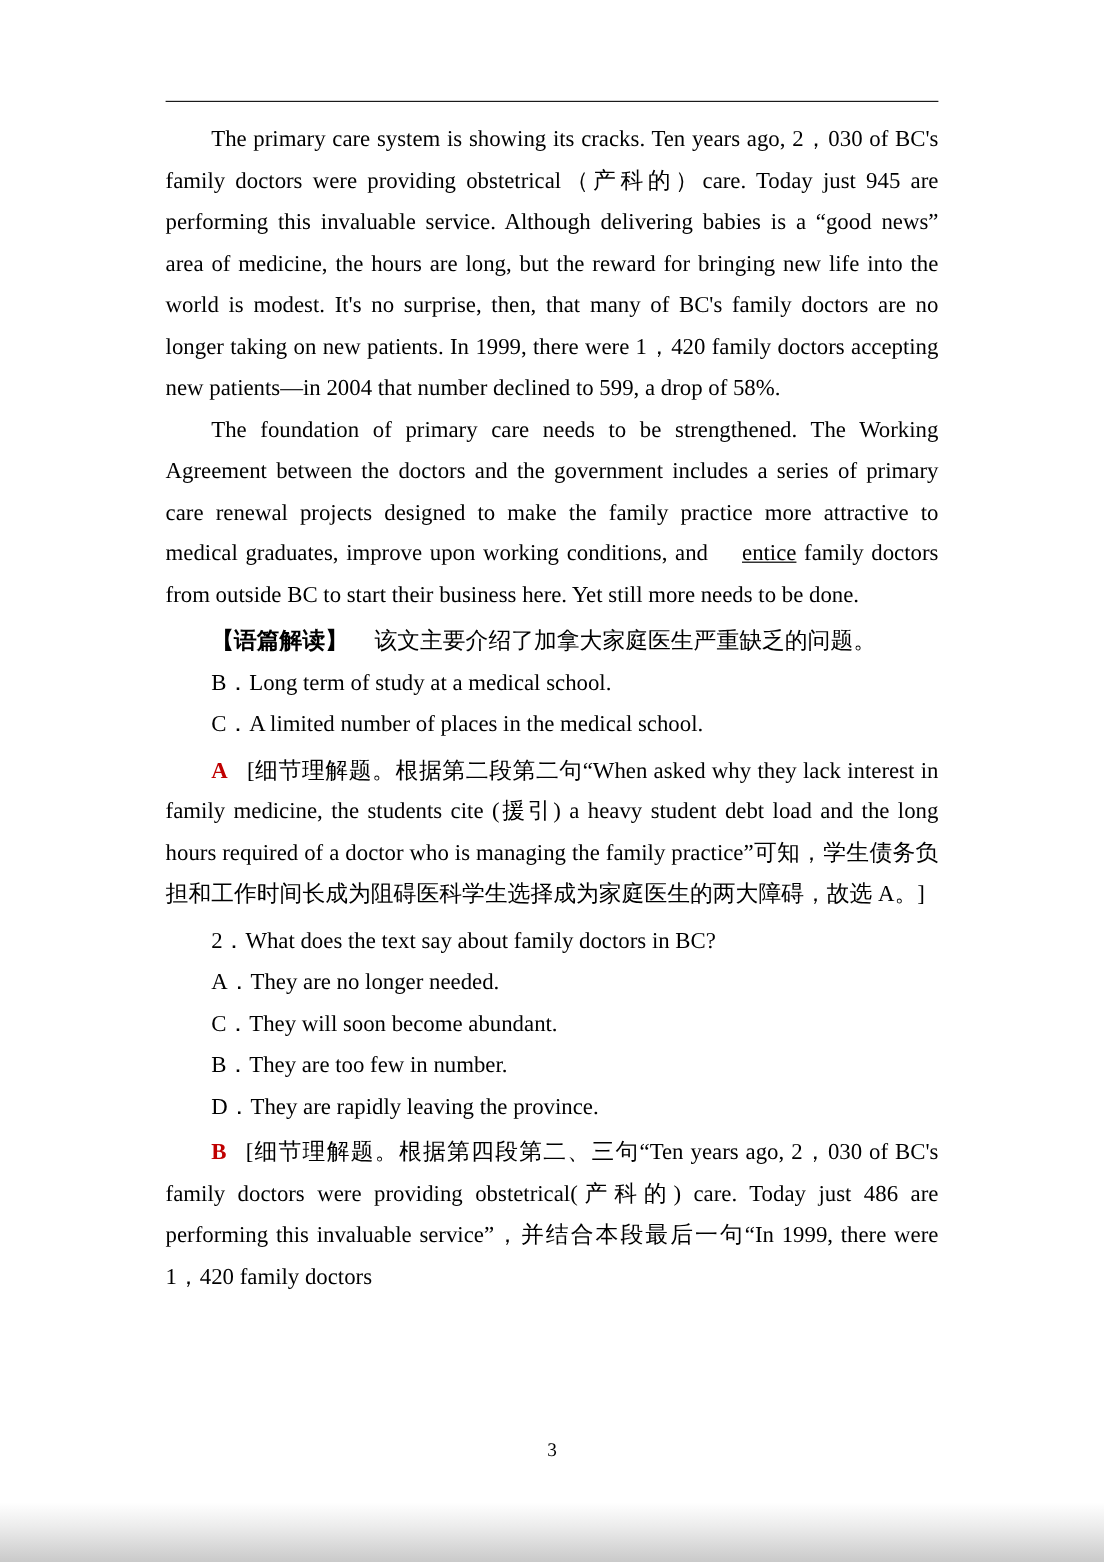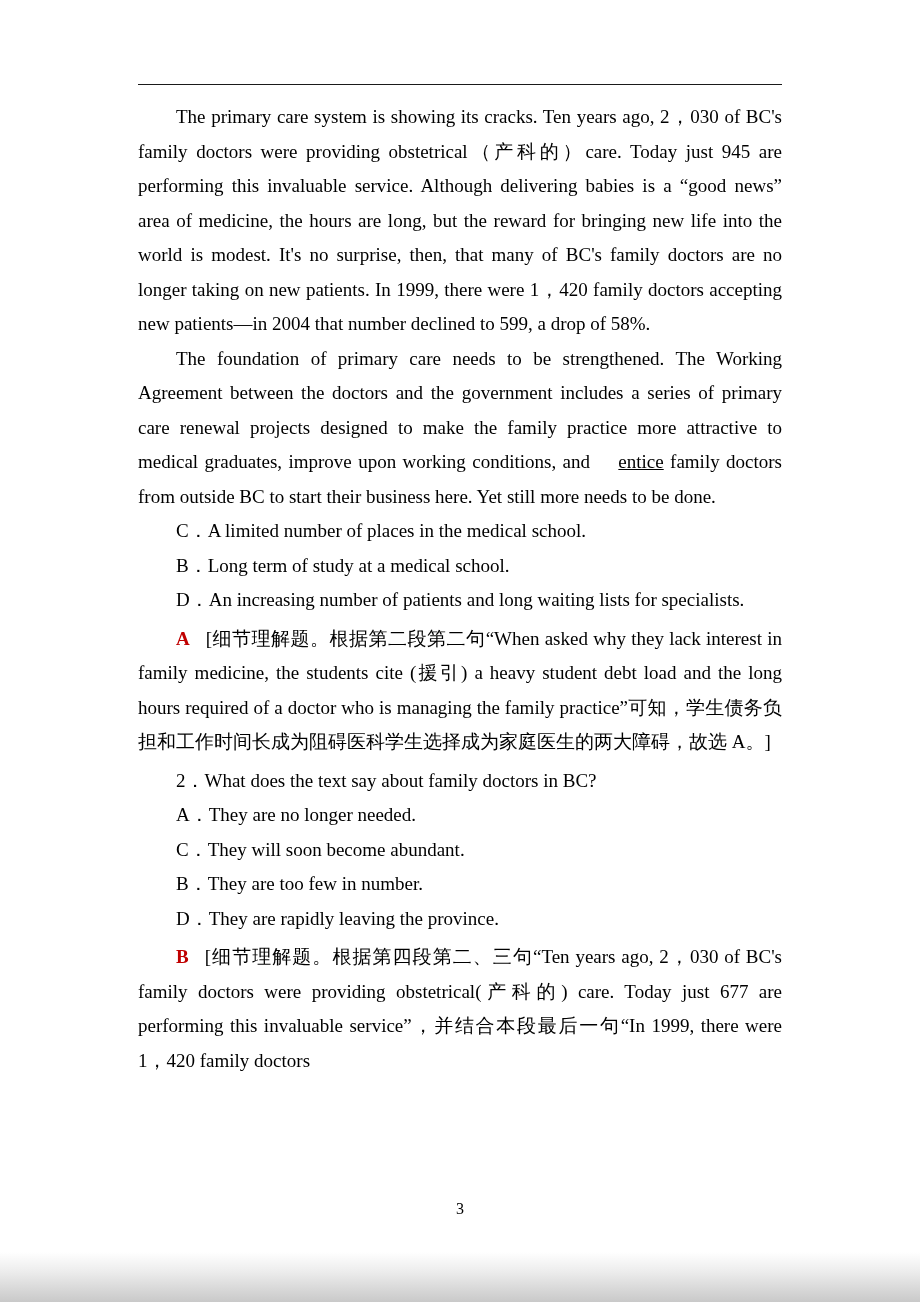--- a/index.html
+++ b/index.html
@@ -60,34 +60,34 @@
 <div class="page">
 
   <div class="rule"></div>
 
   <div class="content">
 
     <p>The primary care system is showing its cracks. Ten years ago, 2，030 of BC's family doctors were providing obstetrical（产科的）care. Today just 945 are performing this invaluable service. Although delivering babies is a “good news” area of medicine, the hours are long, but the reward for bringing new life into the world is modest. It's no surprise, then, that many of BC's family doctors are no longer taking on new patients. In 1999, there were 1，420 family doctors accepting new patients—in 2004 that number declined to 599, a drop of 58%.</p>
 
     <p><span>The foundation of primary care needs to be strengthened. The Working Agreement between the doctors and the government includes a series of primary care renewal projects designed to make the family practice more attractive to medical graduates, improve upon working conditions, and </span><span class="uline">entice</span><span> family doctors from outside BC to start their business here. Yet still more needs to be done.</span></p>
 
+    <p class="analysis"><span class="label-bold">【语篇解读】</span><span>该文主要介绍了加拿大家庭医生严重缺乏的问题。</span></p>
 
+    <p>B．Long term of study at a medical school.</p>
     <p>C．A limited number of places in the medical school.</p>
-    <p>B．Long term of study at a medical school.</p>
-    <p>D．An increasing number of patients and long waiting lists for specialists.</p>
 
     <p class="ans"><span class="answer-letter">A</span><span>[细节理解题。根据第二段第二句“When asked why they lack interest in family medicine, the students cite (援引) a heavy student debt load and the long hours required of a doctor who is managing the family practice”可知，学生债务负担和工作时间长成为阻碍医科学生选择成为家庭医生的两大障碍，故选 A。]</span></p>
 
     <p class="q">2．What does the text say about family doctors in BC?</p>
     <p>A．They are no longer needed.</p>
     <p>C．They will soon become abundant.</p>
     <p>B．They are too few in number.</p>
     <p>D．They are rapidly leaving the province.</p>
 
-    <p class="ans"><span class="answer-letter">B</span><span>[细节理解题。根据第四段第二、三句“Ten years ago, 2，030 of BC's family doctors were providing obstetrical(产科的) care. Today just 677 are performing this invaluable service”，并结合本段最后一句“In 1999, there were 1，420 family doctors</span></p>
+    <p class="ans"><span class="answer-letter">B</span><span>[细节理解题。根据第四段第二、三句“Ten years ago, 2，030 of BC's family doctors were providing obstetrical(产科的) care. Today just 486 are performing this invaluable service”，并结合本段最后一句“In 1999, there were 1，420 family doctors</span></p>
 
   </div>
 
   <div class="footer">3</div>
 
   <div class="scan-edge"></div>
 
 </div>
 
 </body></html>

